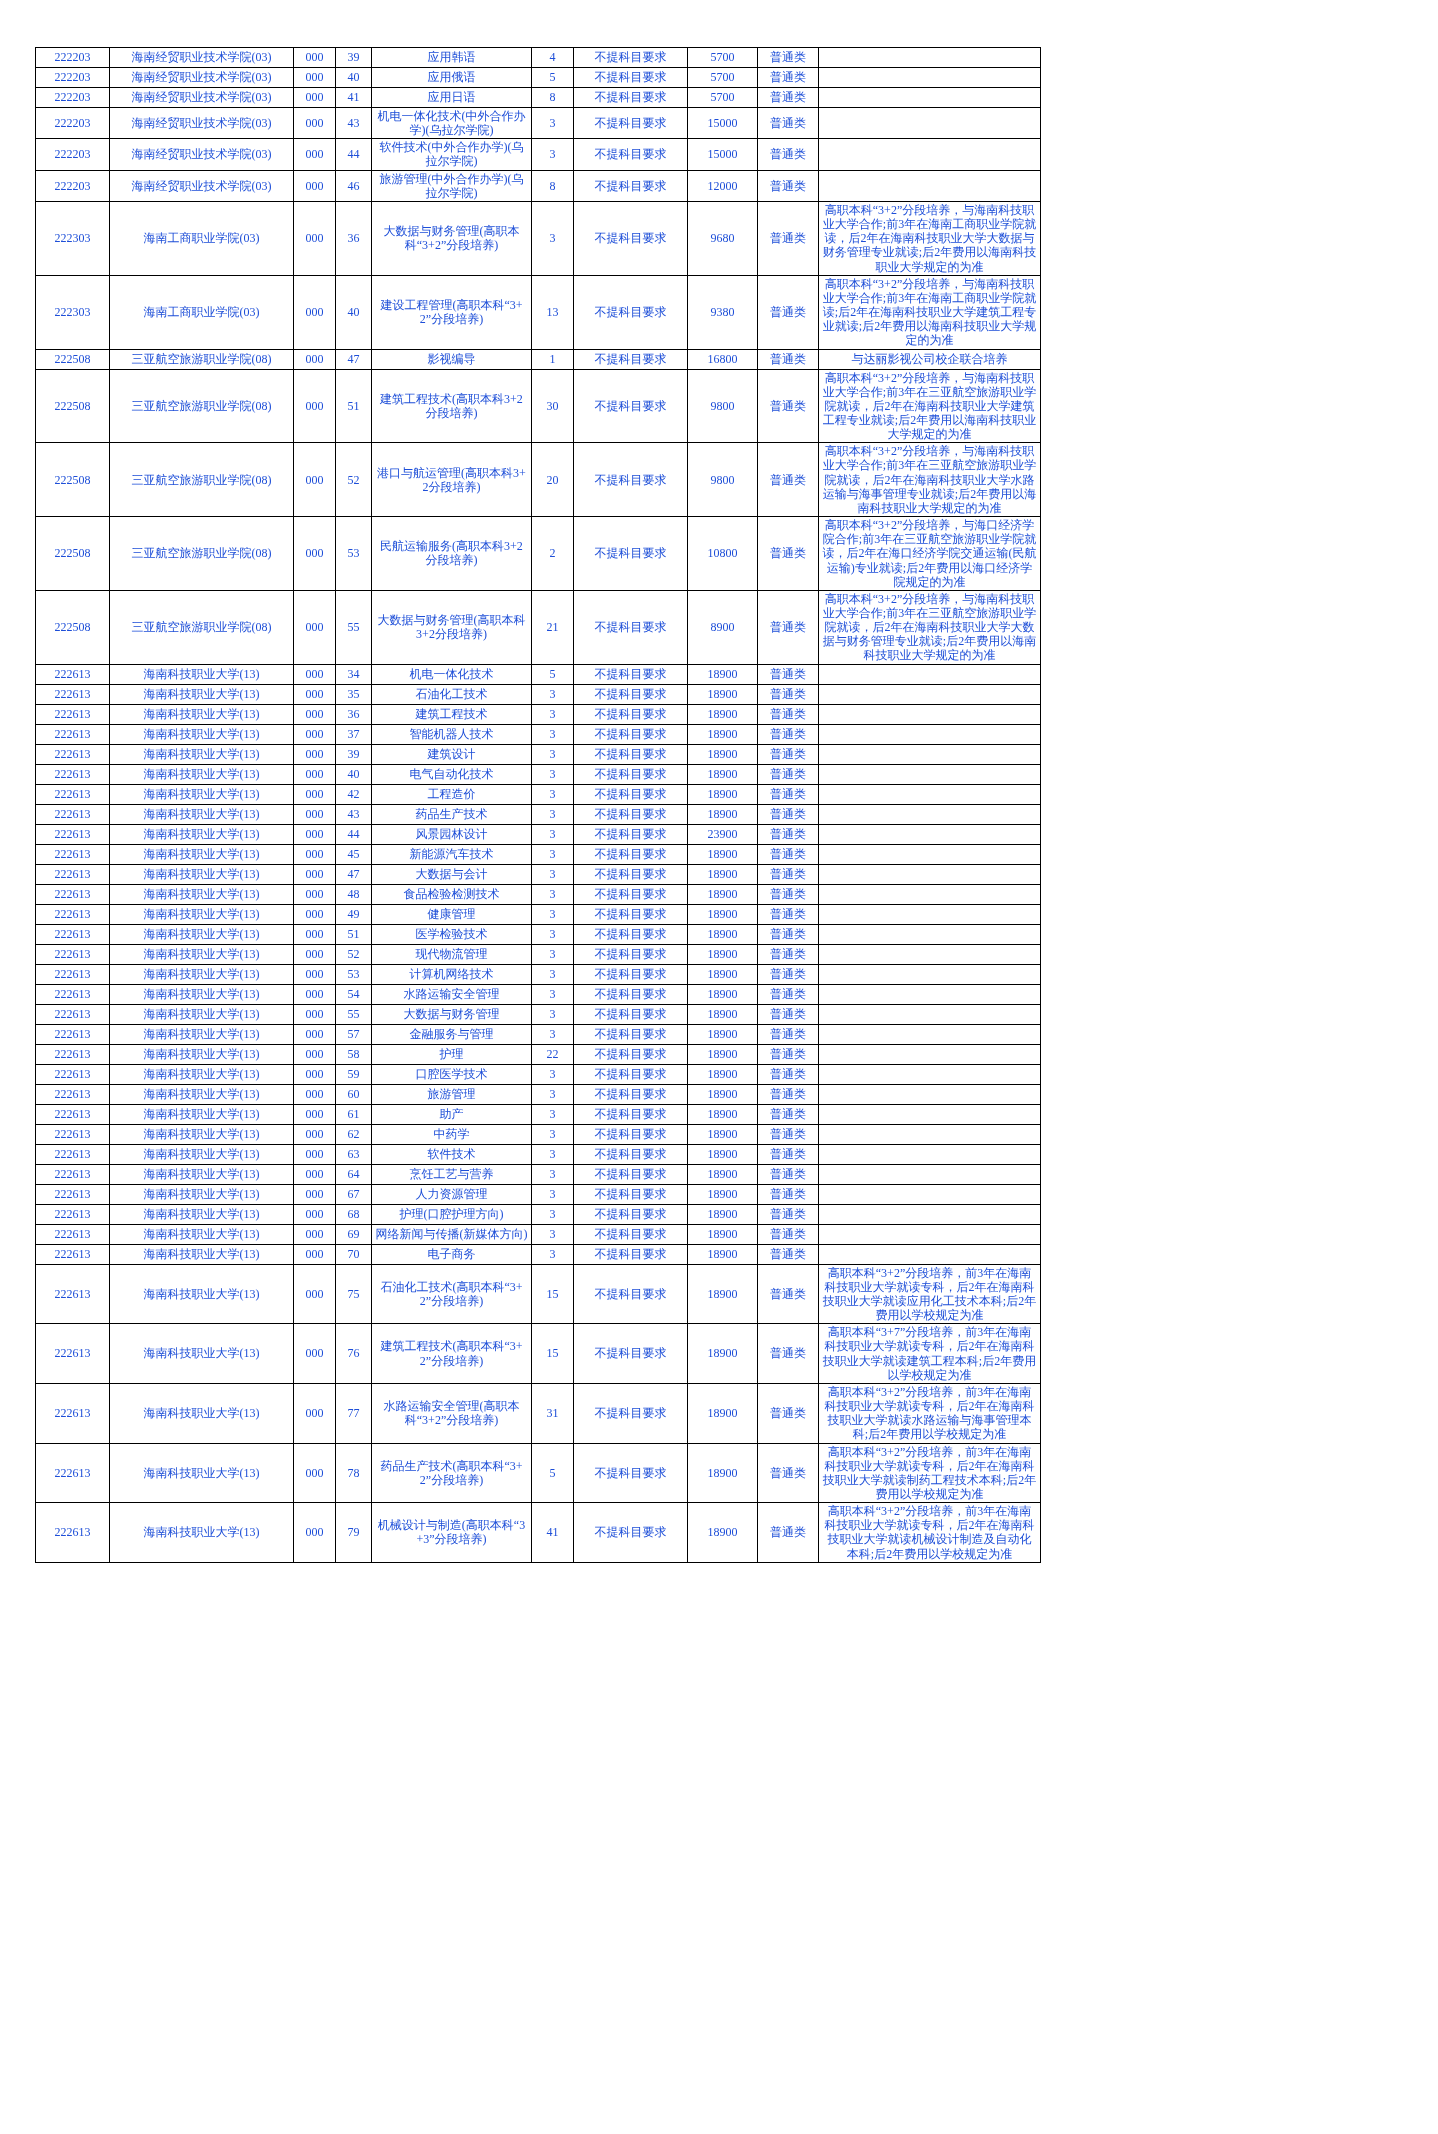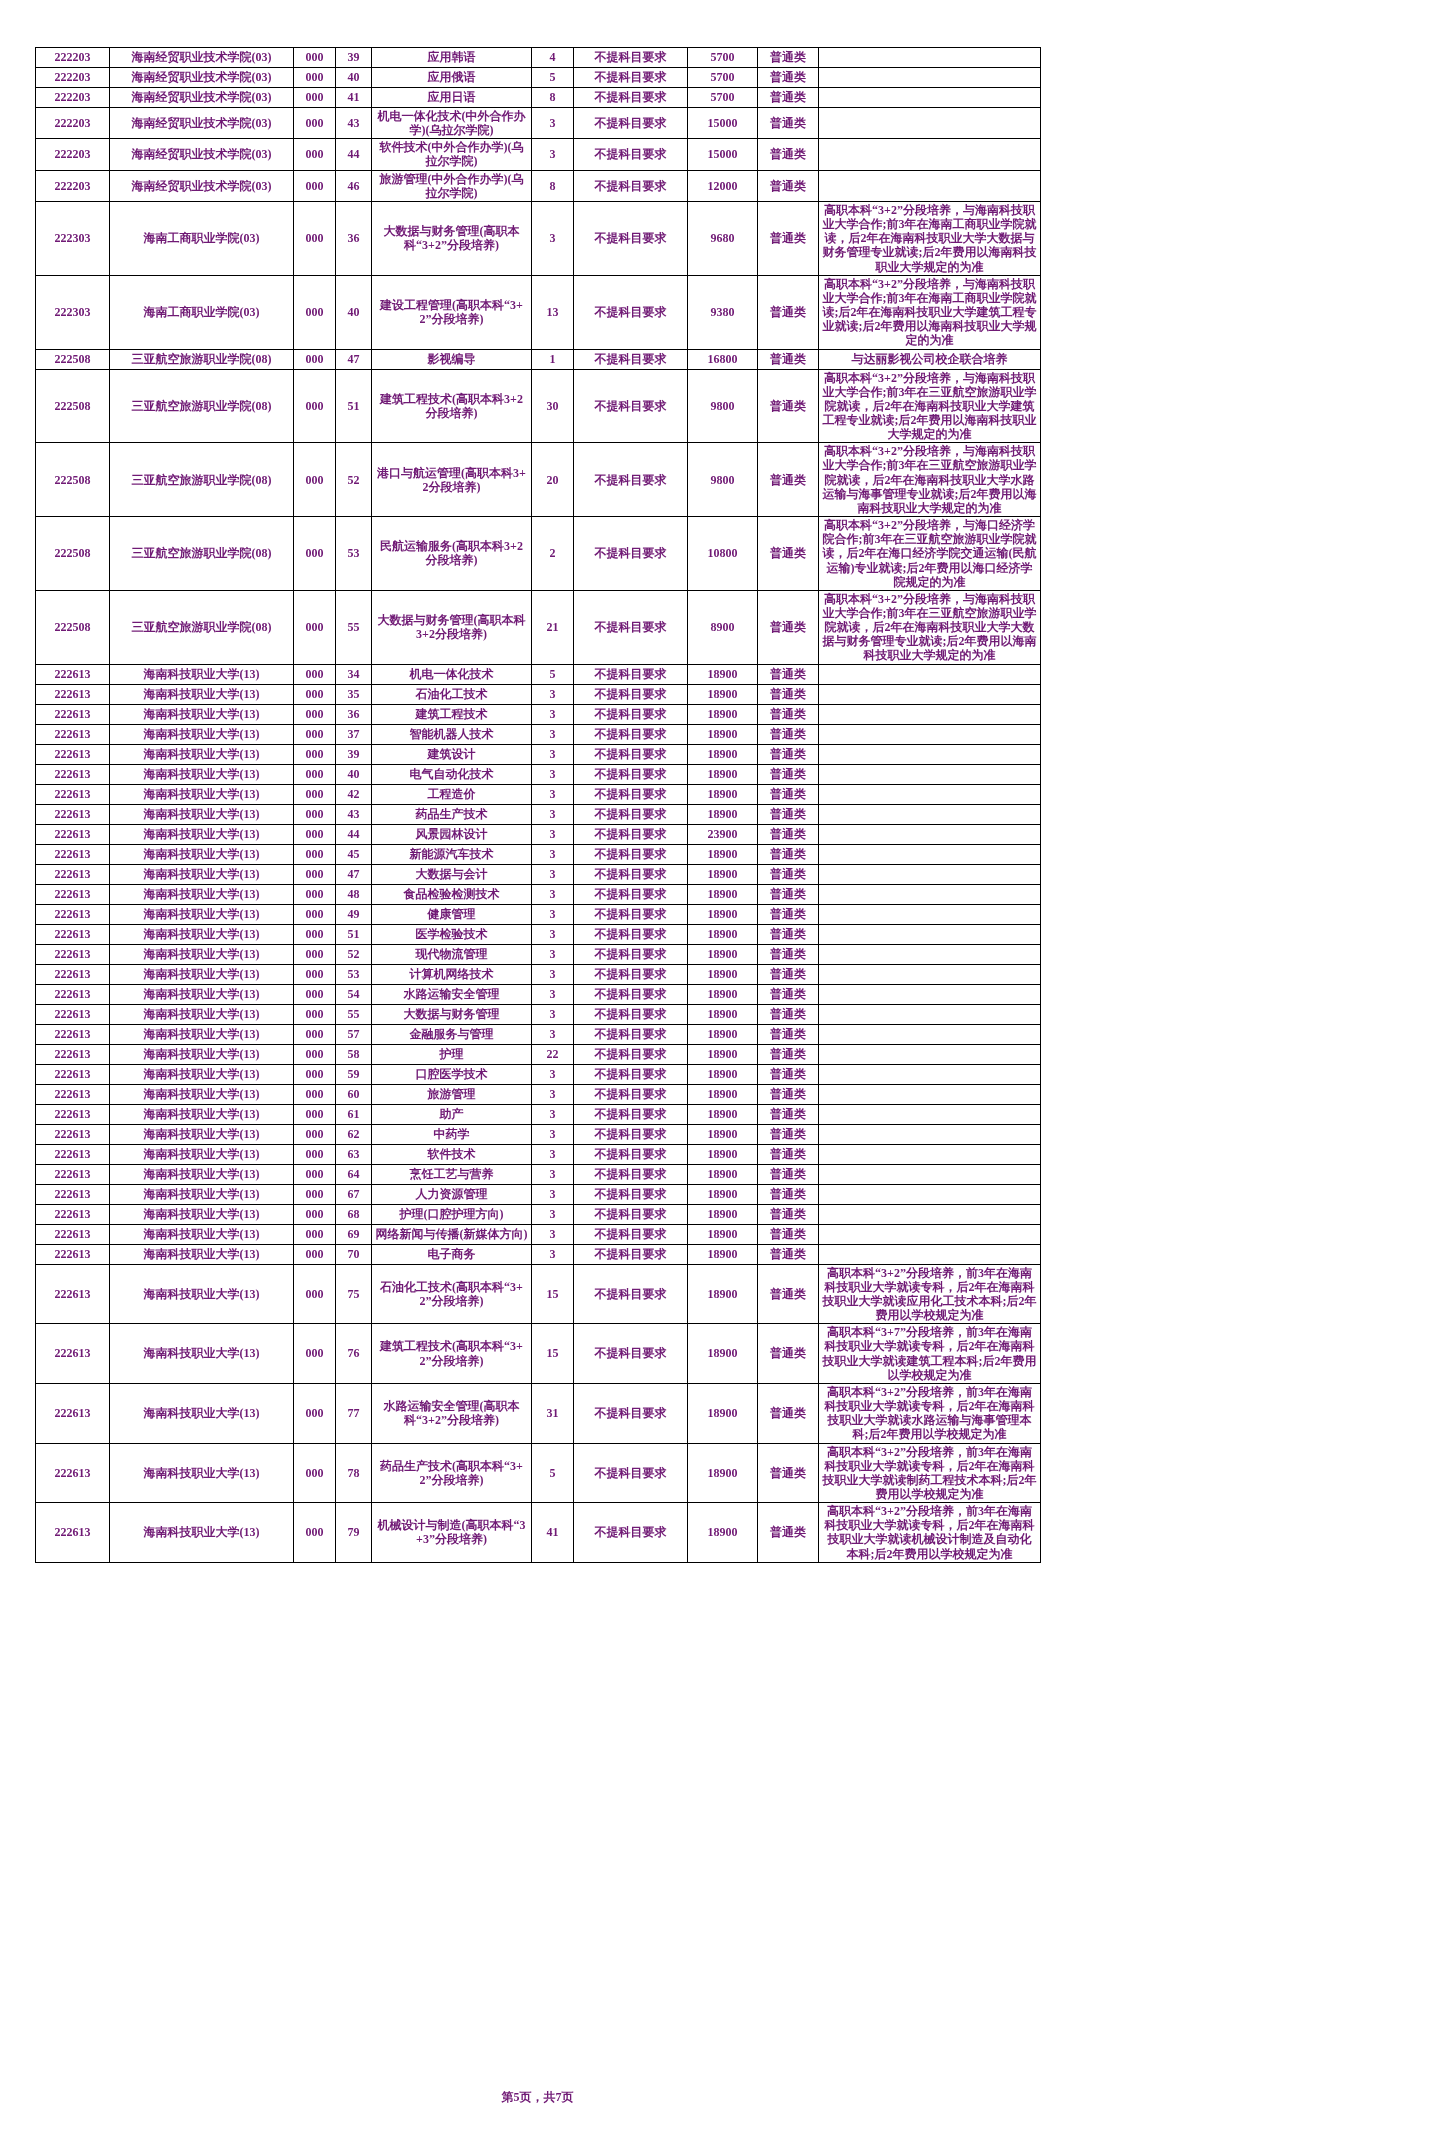--- a/index.html
+++ b/index.html
@@ -6,22 +6,21 @@
     margin: 0;
     padding: 0;
     background: #ffffff;
   }
   .page {
     position: relative;
     width: 1438px;
     height: 2134px;
     background: #ffffff;
     font-family: "Liberation Serif", "DejaVu Serif", serif;
-    color: #701a75;
-    font-weight: bold;
+    color: #1d4ed8;
   }
   table.plan {
     position: absolute;
     left: 35px;
     top: 47px;
     border-collapse: collapse;
     table-layout: fixed;
     width: 1005px;
     font-size: 12px;
     line-height: 1.18;
@@ -650,15 +649,14 @@
       <td>机械设计与制造(高职本科“3+3”分段培养)</td>
       <td>41</td>
       <td>不提科目要求</td>
       <td>18900</td>
       <td>普通类</td>
       <td class="remark-cell">高职本科“3+2”分段培养，前3年在海南科技职业大学就读专科，后2年在海南科技职业大学就读机械设计制造及自动化本科;后2年费用以学校规定为准</td>
     </tr>
       </tbody>
   </table>
 
-  <div class="footer">第5页，共7页</div>
 
 </div>
 
 </body></html>

